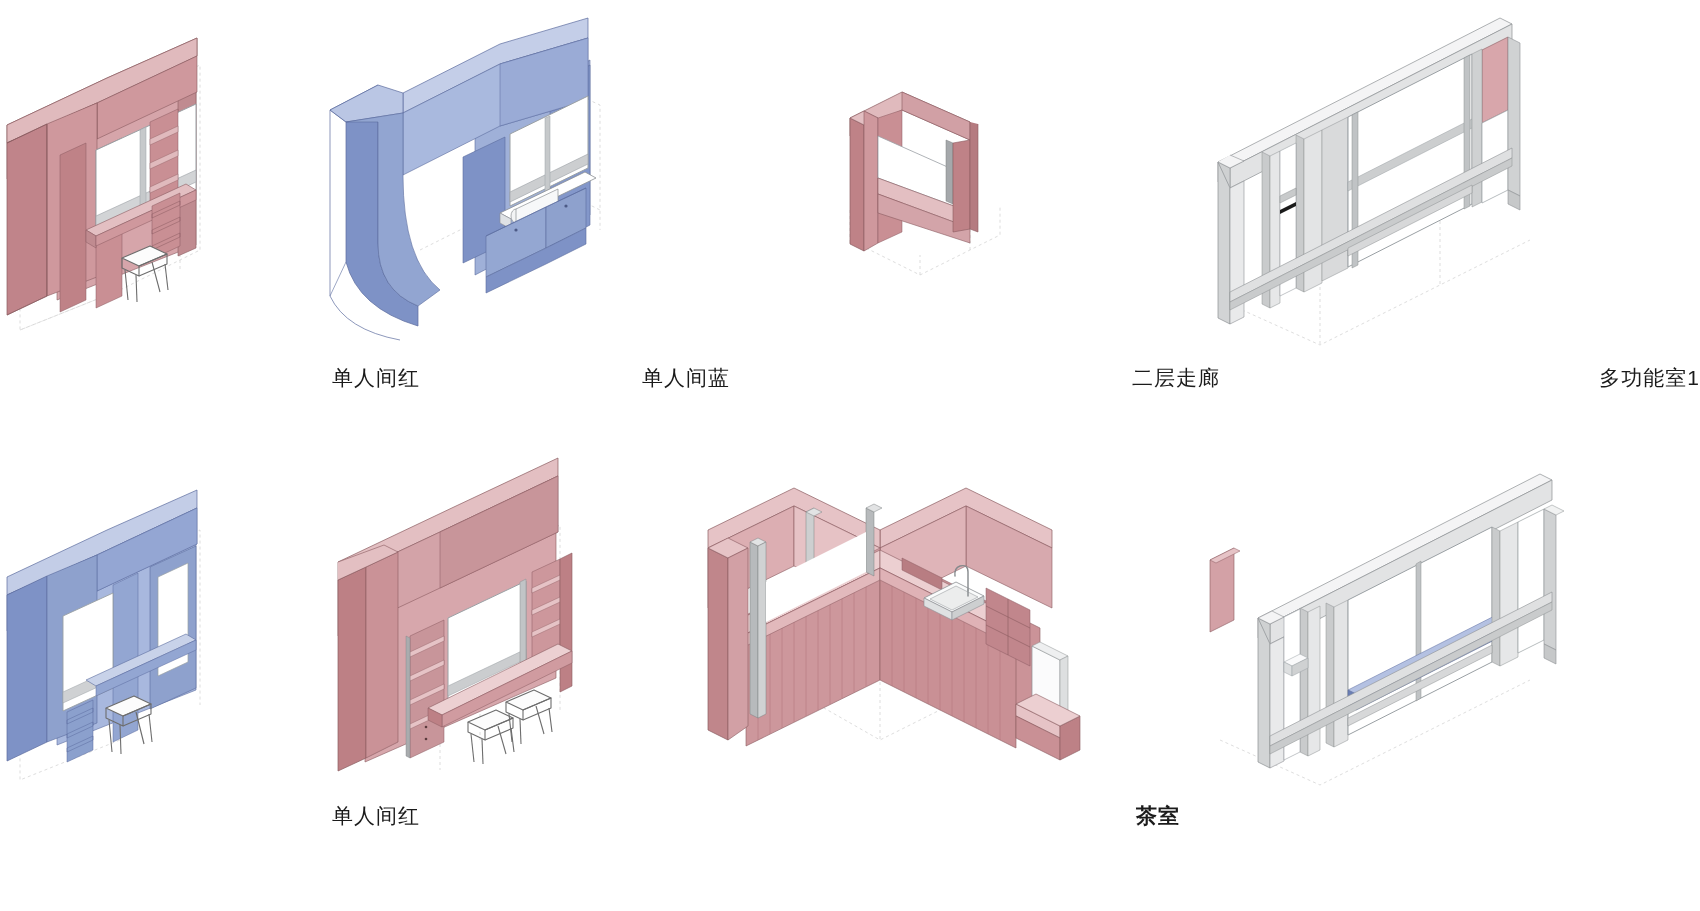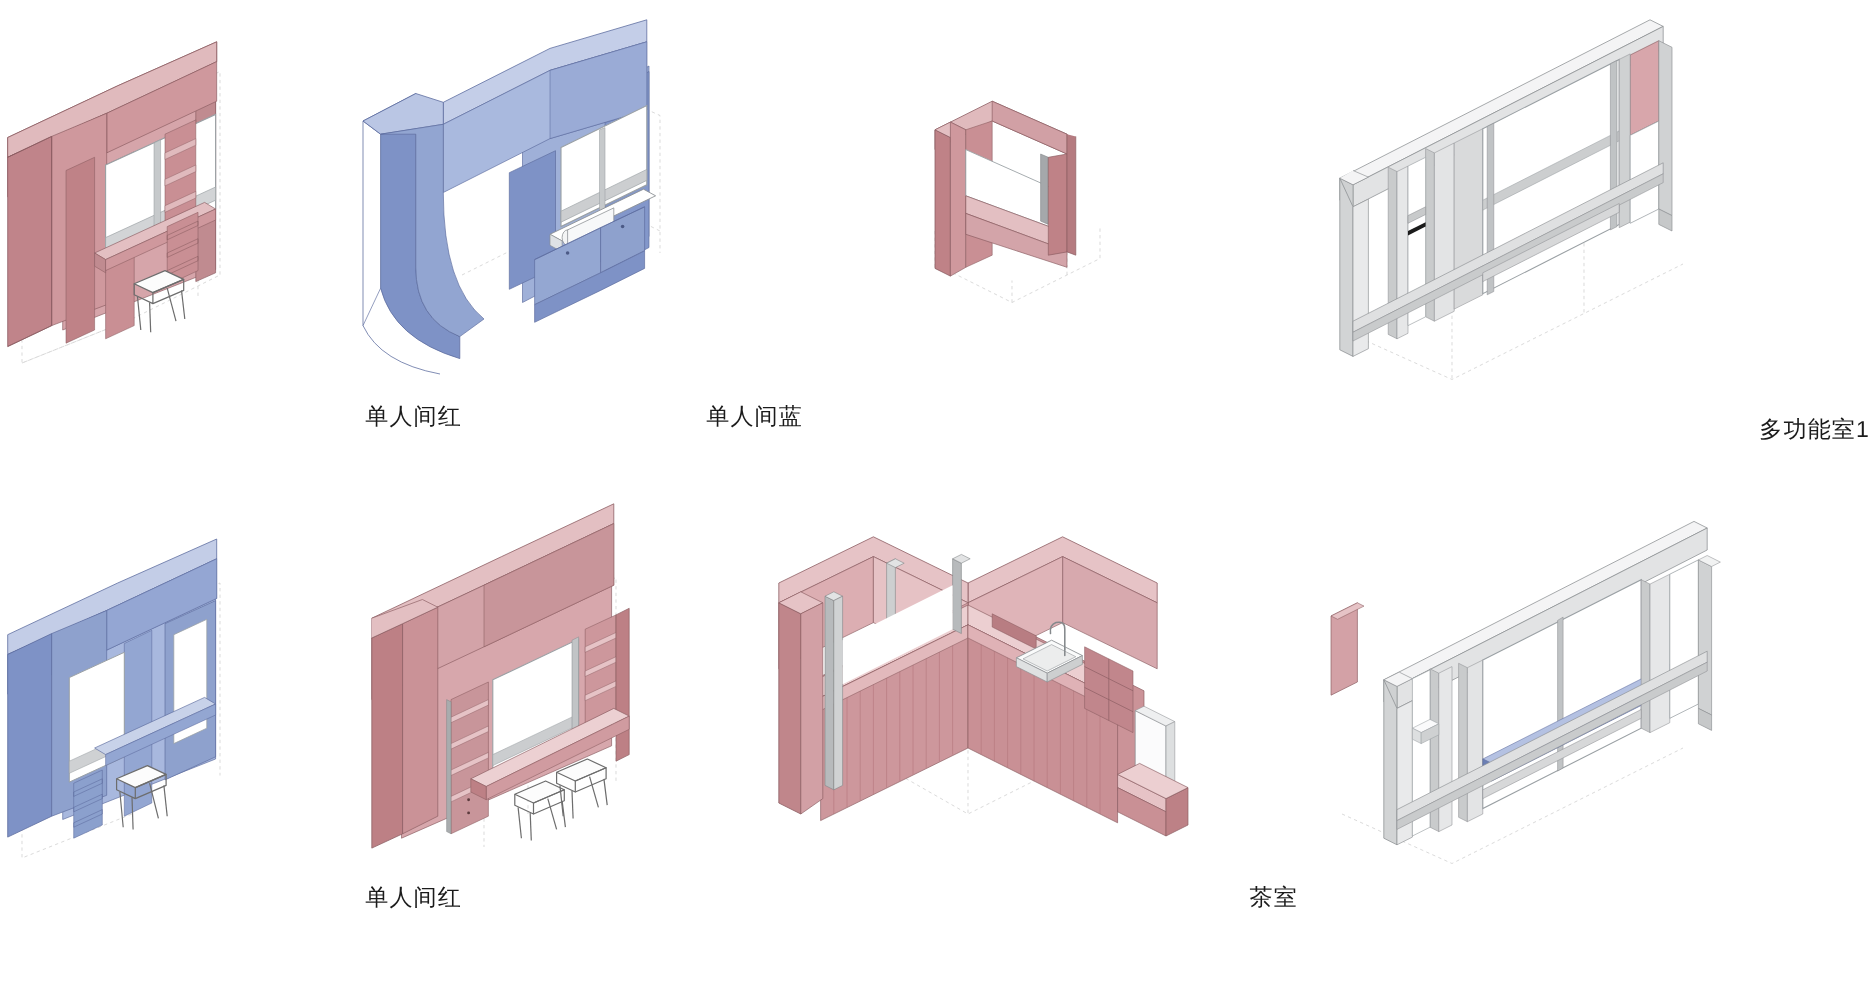--- a/index.html
+++ b/index.html
@@ -205,20 +205,21 @@
       </g>
 
       <g>
         <path d="M133 143 L150 140 L150 229 L133 232 Z" fill="#bf8287" stroke="#8a5b60" stroke-width="0.6"></path>
       </g>
 
       <g>
         <path d="M150 122 L150 229 L158 232 L158 124" fill="#b57b80" stroke="#8a5b60" stroke-width="0.6"></path>
       </g>
     </svg>
+    <div class="caption" style="left:0;top:364px;width:400px;">二层走廊</div>
   </div>
 
   <div class="cell" style="left:1200px;top:0px;width:500px;height:340px;">
     <svg class="fig" width="500" height="340" viewBox="0 0 500 340">
       <g>
         <path class="ghost" d="M20 300 L120 345 L330 240"></path>
         <path class="ghost" d="M120 155 L120 345"></path>
         <path class="ghost" d="M240 95 L240 285"></path>
       </g>
 
@@ -276,21 +277,21 @@
       </g>
 
       <g>
         <path d="M148 248 L272 185 L272 193 L148 256 Z" fill="#d7d8d9" stroke="#8d9093" stroke-width="0.5"></path>
       </g>
 
       <g>
         <path d="M308 190 L320 196 L320 210 L308 204 Z" fill="#c6c8c9" stroke="#8d9093" stroke-width="0.6"></path>
       </g>
     </svg>
-    <div class="caption" style="left:0;top:364px;width:500px;margin-top:12px;">多功能室1</div>
+    <div class="caption" style="left:0;top:364px;width:500px;">多功能室1</div>
   </div>
 
   <div class="cell" style="left:0px;top:440px;width:420px;height:340px;">
     <svg class="fig" width="420" height="340" viewBox="0 0 420 340">
       <g>
         <path class="ghost" d="M20 160 L120 120 L120 300 L20 340 Z"></path>
         <path class="ghost" d="M120 120 L200 90 L200 265"></path>
       </g>
       <g>
         <path d="M57 140 L196 80 L196 250 L57 305 Z" fill="#a8b8de" stroke="#5b6b9e" stroke-width="0.6"></path>
@@ -538,21 +539,21 @@
 
       <g>
         <path d="M126 82 L134 78 L134 146 L126 150 Z" fill="#cdcfd0" stroke="#7d8083" stroke-width="0.5"></path>
         <path d="M126 82 L134 78 L142 82 L134 86 Z" fill="#e2e3e4" stroke="#7d8083" stroke-width="0.5"></path>
       </g>
 
       <g>
         <path d="M86 152 L186 102 L186 142 L86 192 Z" fill="#ffffff" stroke="none"></path>
       </g>
     </svg>
-    <div class="caption" style="left:0;top:372px;width:500px;">茶室</div>
+    <div class="caption" style="left:0;top:372px;width:500px;font-weight:bold;">茶室</div>
   </div>
 
   <div class="cell" style="left:1200px;top:440px;width:500px;height:340px;">
     <svg class="fig" width="500" height="340" viewBox="0 0 500 340">
       <g>
         <path class="ghost" d="M20 300 L120 345 L330 240"></path>
       </g>
 
       <g>
         <path d="M10 120 L34 108 L34 180 L10 192 Z" fill="#d3a1a6" stroke="#8a5b60" stroke-width="0.6"></path>

